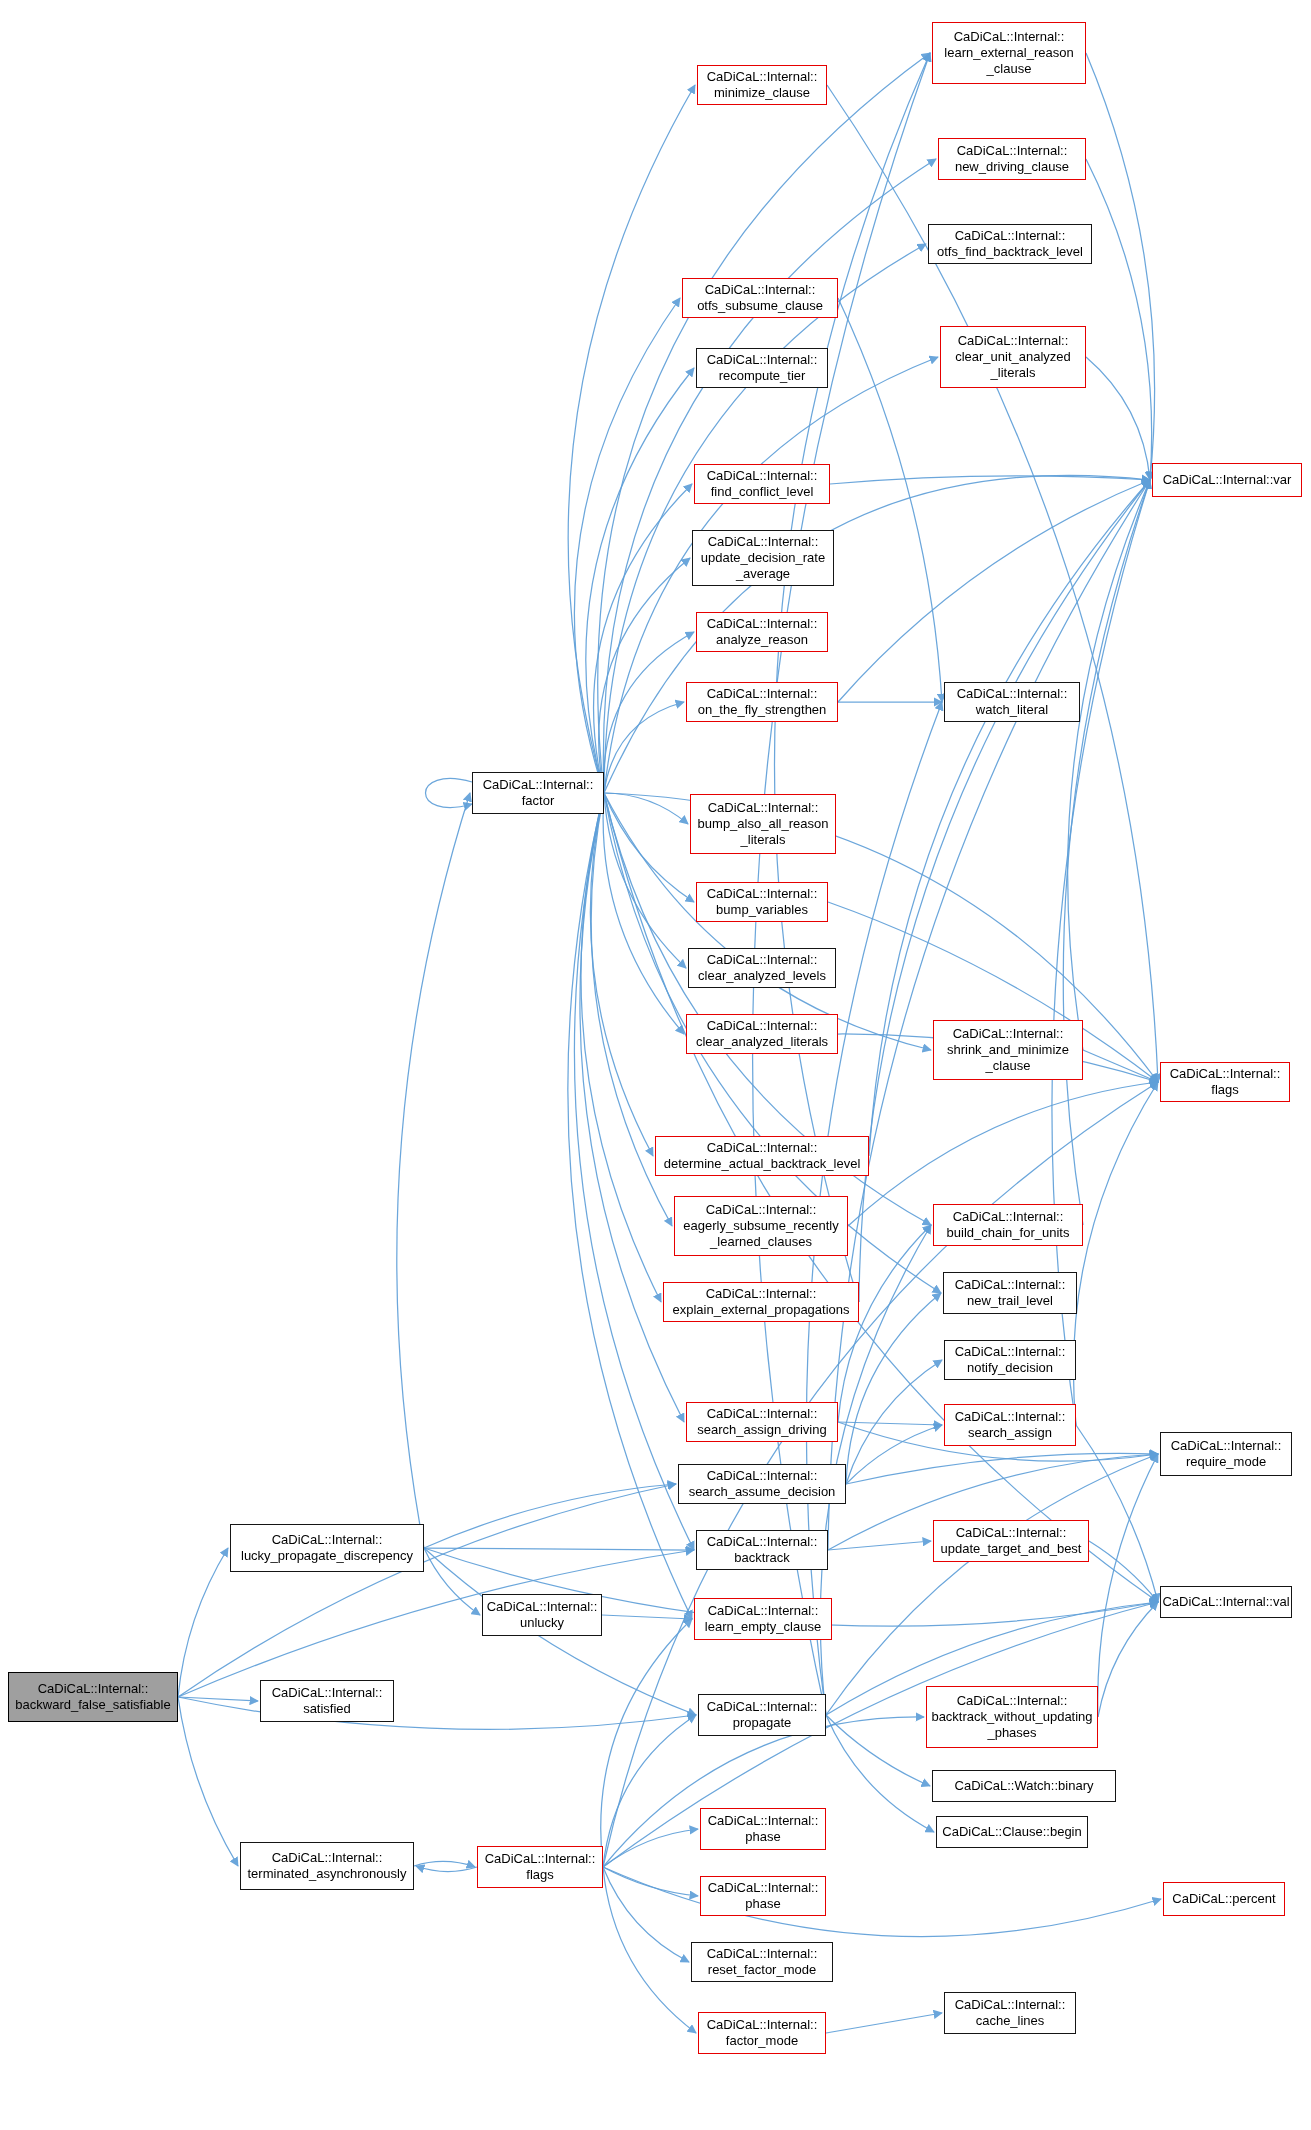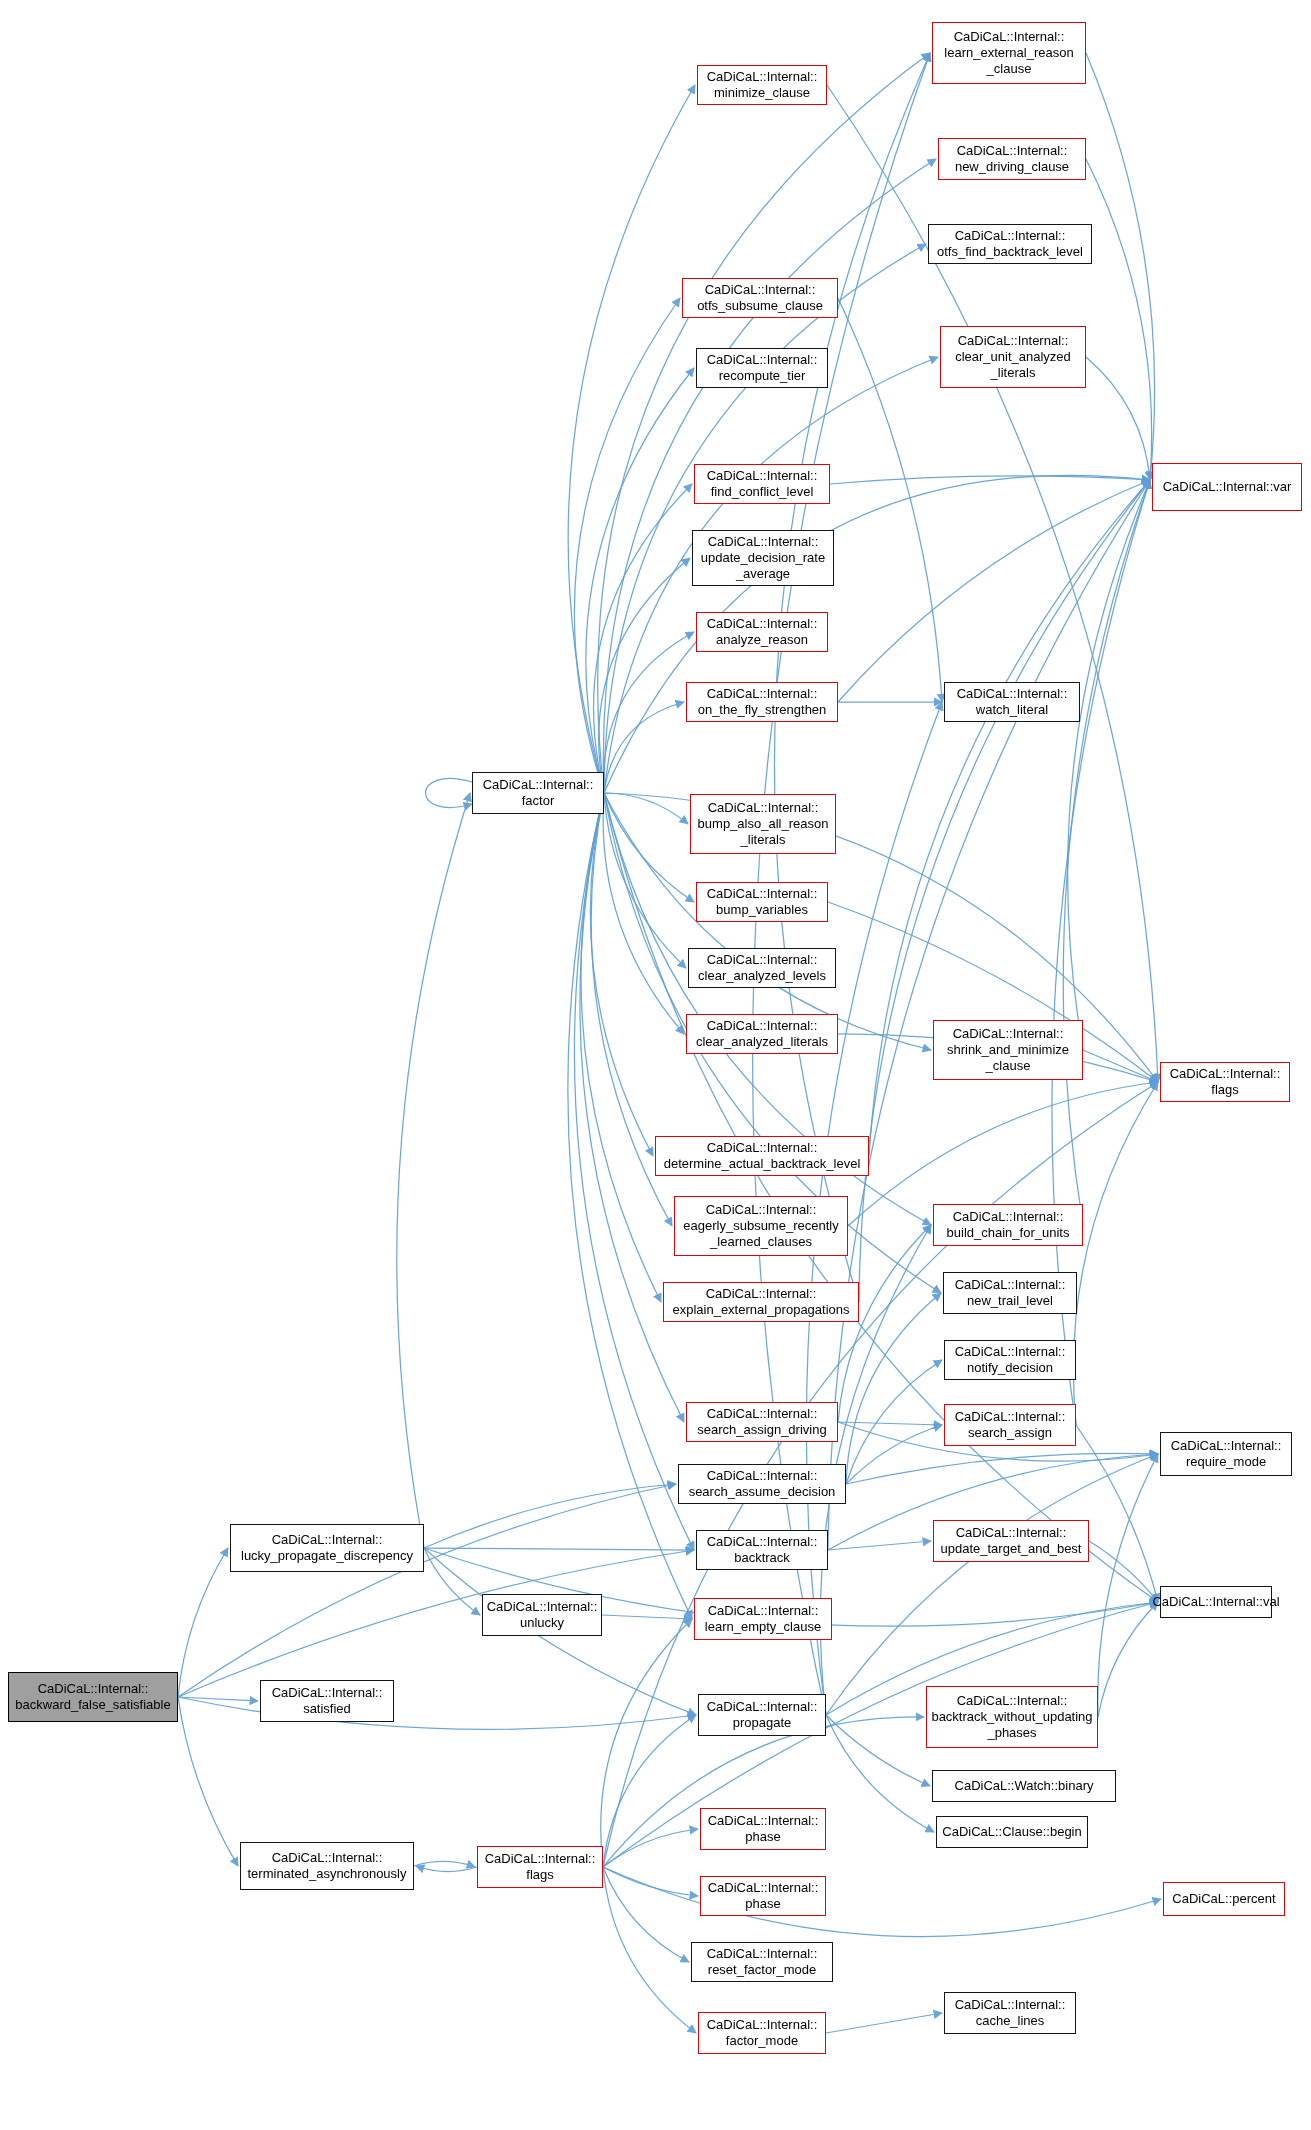--- a/index.html
+++ b/index.html
@@ -143,21 +143,21 @@
     </div>
     <div class="node red" style="left: 940px; top: 326px; width: 146px; height: 62px;">
       <span>CaDiCaL::Internal::</span>
       <span>clear_unit_analyzed</span>
       <span>_literals</span>
     </div>
     <div class="node black" style="left: 696px; top: 348px; width: 132px; height: 40px;">
       <span>CaDiCaL::Internal::</span>
       <span>recompute_tier</span>
     </div>
-    <div class="node red" style="left: 1152px; top: 463px; width: 150px; height: 48px;">
+    <div class="node red" style="left: 1152px; top: 463px; width: 150px; height: 34px;">
       <span>CaDiCaL::Internal::var</span>
     </div>
     <div class="node red" style="left: 694px; top: 464px; width: 136px; height: 40px;">
       <span>CaDiCaL::Internal::</span>
       <span>find_conflict_level</span>
     </div>
     <div class="node black" style="left: 692px; top: 530px; width: 142px; height: 56px;">
       <span>CaDiCaL::Internal::</span>
       <span>update_decision_rate</span>
       <span>_average</span>
@@ -258,21 +258,21 @@
       <span>update_target_and_best</span>
     </div>
     <div class="node black" style="left: 482px; top: 1594px; width: 120px; height: 42px;">
       <span>CaDiCaL::Internal::</span>
       <span>unlucky</span>
     </div>
     <div class="node red" style="left: 694px; top: 1598px; width: 138px; height: 42px;">
       <span>CaDiCaL::Internal::</span>
       <span>learn_empty_clause</span>
     </div>
-    <div class="node black" style="left: 1160px; top: 1586px; width: 112px; height: 32px; align-items: center;">
+    <div class="node black" style="left: 1160px; top: 1586px; width: 132px; height: 32px; align-items: center;">
       <span>CaDiCaL::Internal::val</span>
     </div>
     <div class="node gray" style="left: 8px; top: 1672px; width: 170px; height: 50px;">
       <span>CaDiCaL::Internal::</span>
       <span>backward_false_satisfiable</span>
     </div>
     <div class="node black" style="left: 260px; top: 1680px; width: 134px; height: 42px;">
       <span>CaDiCaL::Internal::</span>
       <span>satisfied</span>
     </div>

